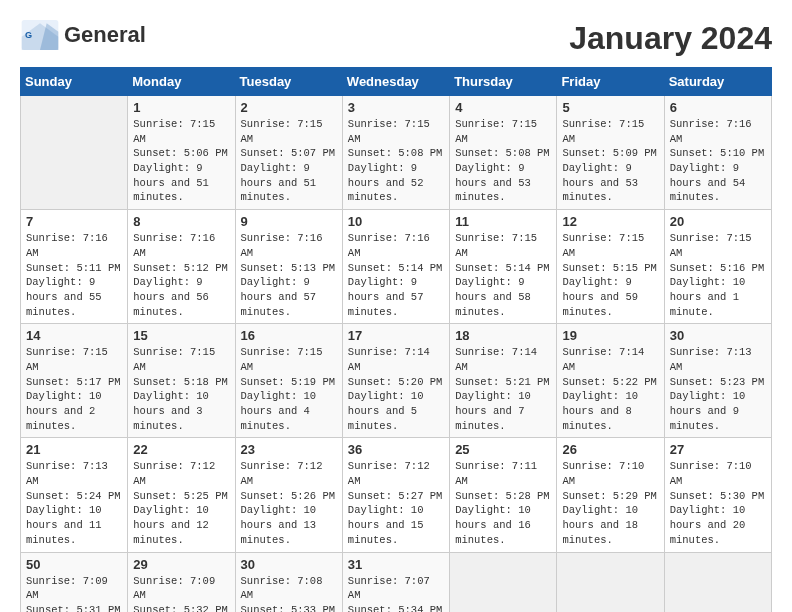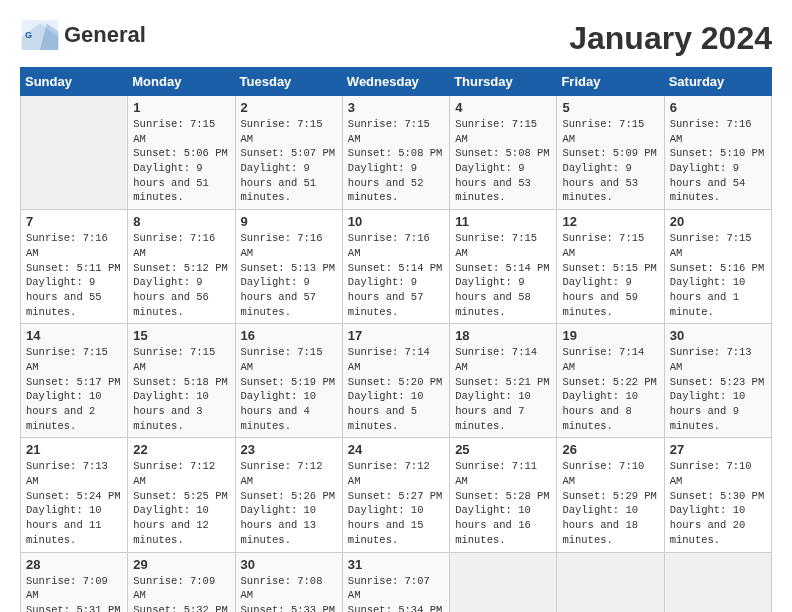--- a/index.html
+++ b/index.html
@@ -219,39 +219,39 @@
         </td>
         <td>
           <span class="day-number">22</span>
           <div class="day-info">Sunrise: 7:12 AM<br>Sunset: 5:25 PM<br>Daylight: 10 hours and 12 minutes.</div>
         </td>
         <td>
           <span class="day-number">23</span>
           <div class="day-info">Sunrise: 7:12 AM<br>Sunset: 5:26 PM<br>Daylight: 10 hours and 13 minutes.</div>
         </td>
         <td>
-          <span class="day-number">24</span>
+          <span class="day-number">36</span>
           <div class="day-info">Sunrise: 7:12 AM<br>Sunset: 5:27 PM<br>Daylight: 10 hours and 15 minutes.</div>
         </td>
         <td>
           <span class="day-number">25</span>
           <div class="day-info">Sunrise: 7:11 AM<br>Sunset: 5:28 PM<br>Daylight: 10 hours and 16 minutes.</div>
         </td>
         <td>
           <span class="day-number">26</span>
           <div class="day-info">Sunrise: 7:10 AM<br>Sunset: 5:29 PM<br>Daylight: 10 hours and 18 minutes.</div>
         </td>
         <td>
           <span class="day-number">27</span>
           <div class="day-info">Sunrise: 7:10 AM<br>Sunset: 5:30 PM<br>Daylight: 10 hours and 20 minutes.</div>
         </td>
       </tr>
       <tr>
         <td>
-          <span class="day-number">28</span>
+          <span class="day-number">50</span>
           <div class="day-info">Sunrise: 7:09 AM<br>Sunset: 5:31 PM<br>Daylight: 10 hours and 21 minutes.</div>
         </td>
         <td>
           <span class="day-number">29</span>
           <div class="day-info">Sunrise: 7:09 AM<br>Sunset: 5:32 PM<br>Daylight: 10 hours and 23 minutes.</div>
         </td>
         <td>
           <span class="day-number">30</span>
           <div class="day-info">Sunrise: 7:08 AM<br>Sunset: 5:33 PM<br>Daylight: 10 hours and 25 minutes.</div>
         </td>

